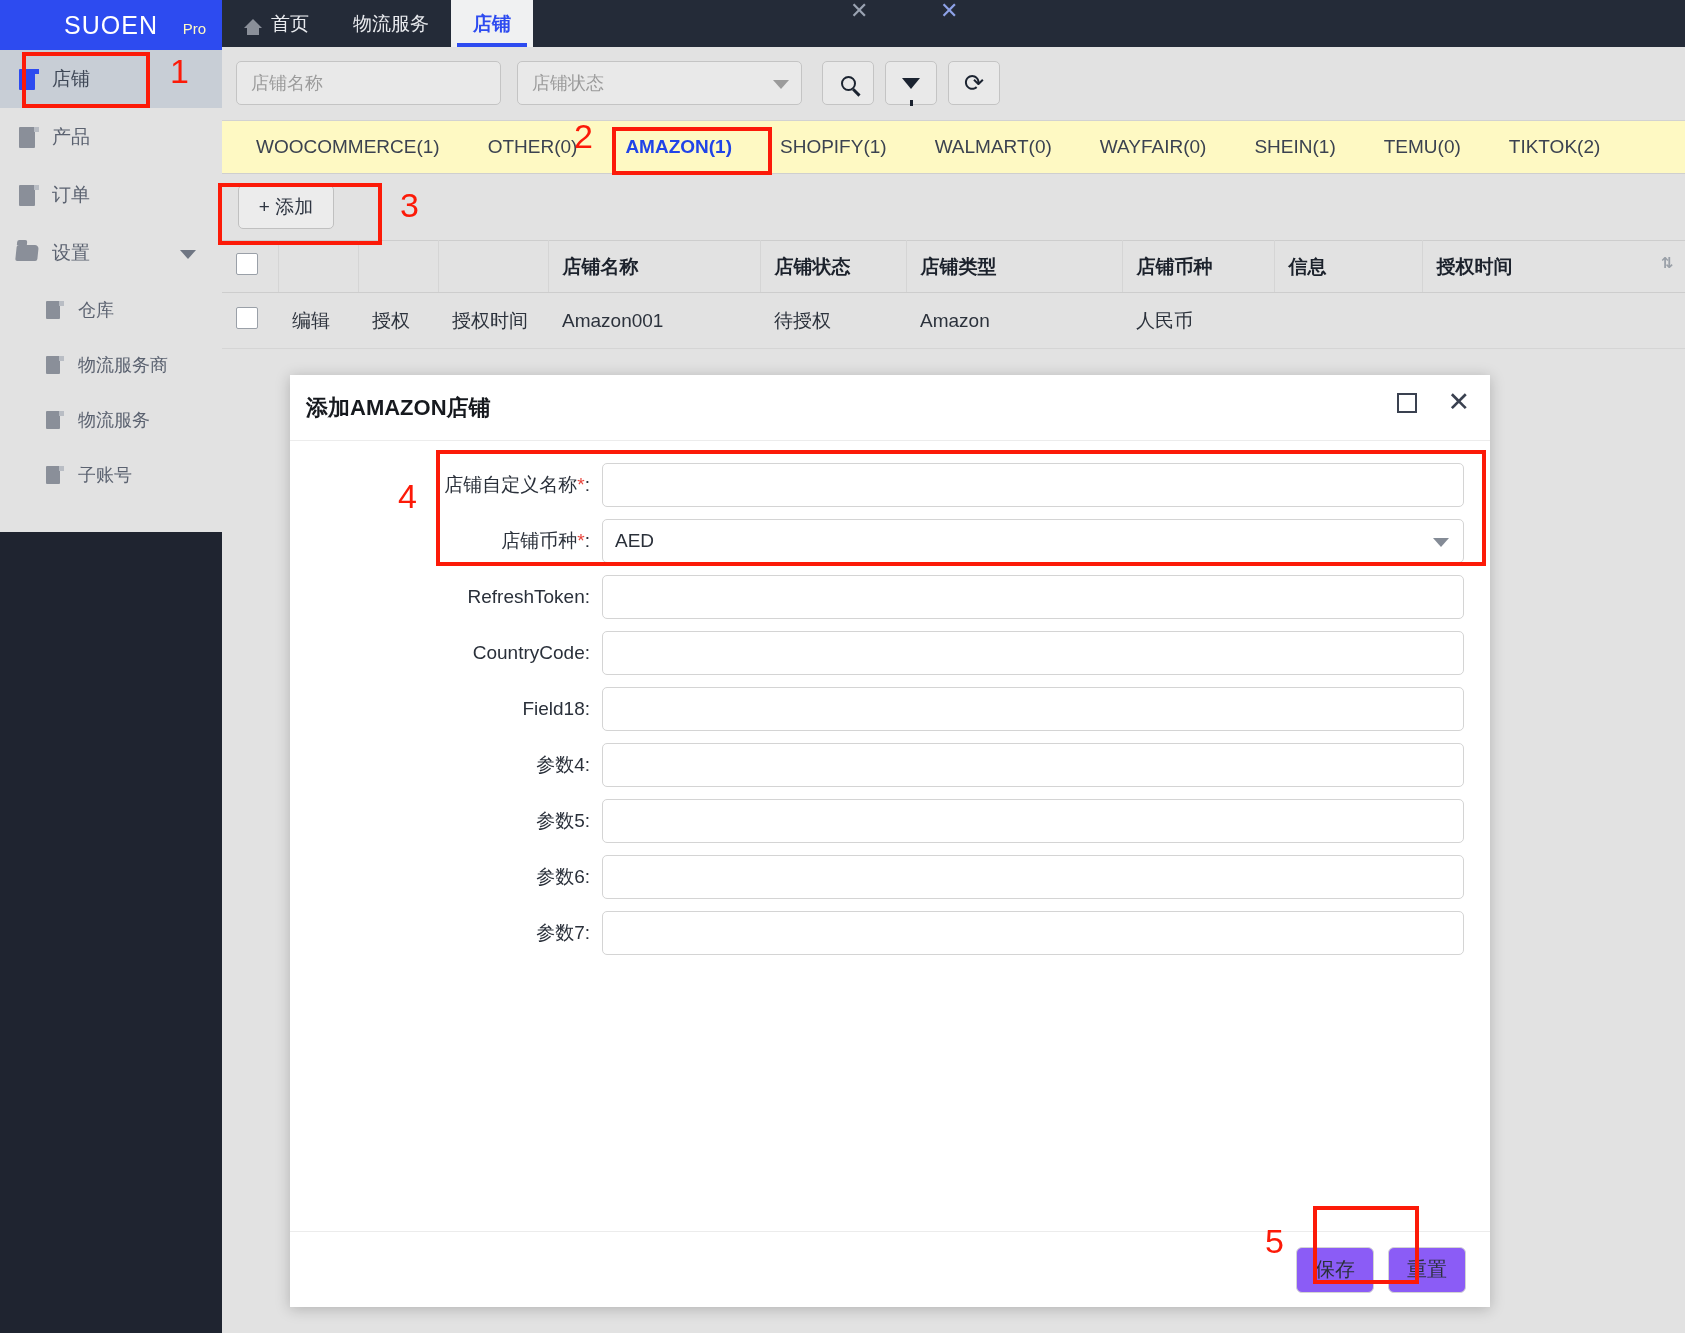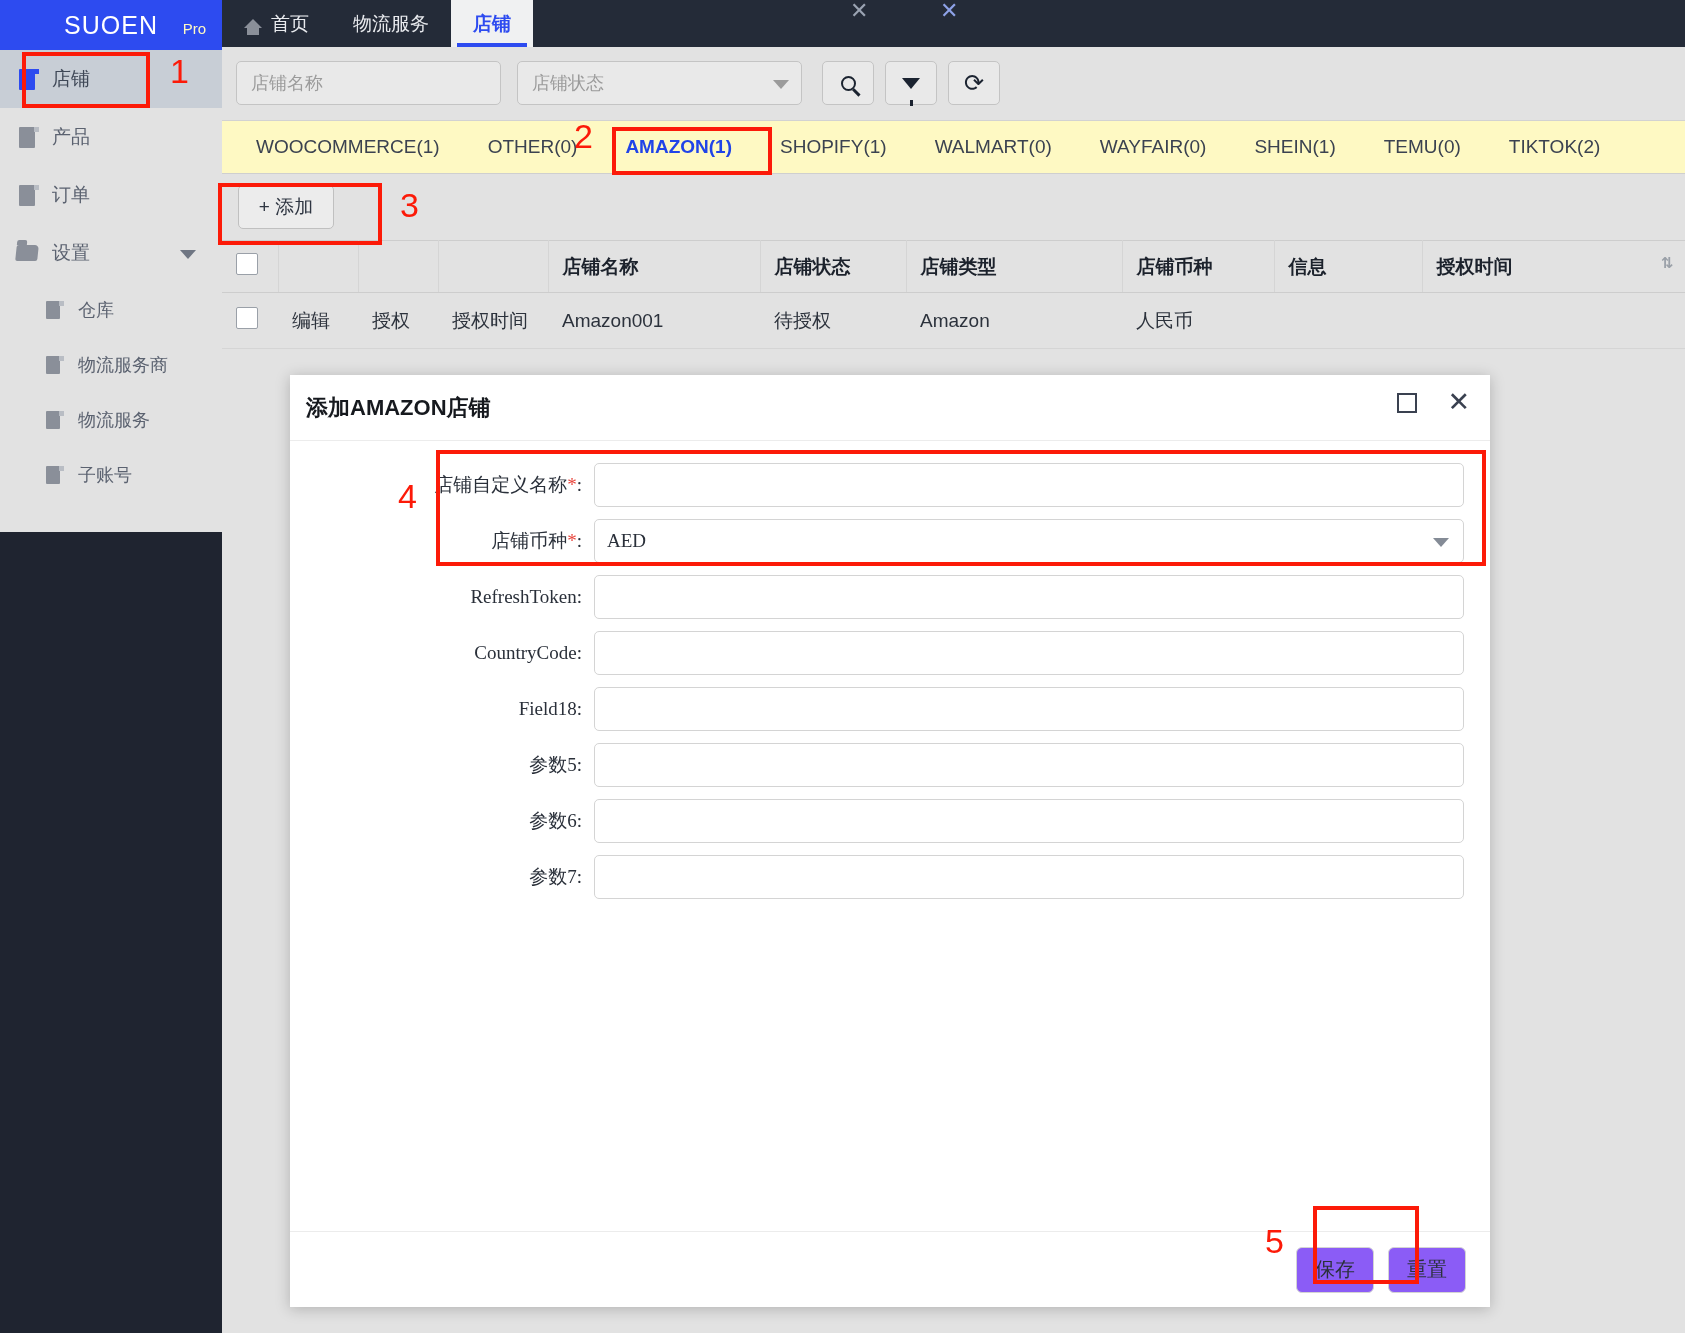--- a/index.html
+++ b/index.html
@@ -315,21 +315,21 @@
   .mx-sq {
     width: 20px; height: 20px;
     border: 2px solid #3a4150;
     cursor: pointer;
   }
   .mx-x {
     font-size: 27px; color: #3a4150; line-height: 18px;
     cursor: pointer; font-family: "DejaVu Sans", sans-serif;
   }
 
-  .modal-body { padding: 22px 26px 0 14px; height: 790px; font-family: Liberation Serif, serif; }
+  .modal-body { padding: 22px 26px 0 22px; height: 790px; }
   .frow { display: flex; align-items: center; margin-bottom: 12px; }
   .flabel {
     width: 290px; text-align: right; padding-right: 12px;
     font-size: 19px; color: #2a303a;
     white-space: nowrap;
   }
   .req { color: #e8453c; }
   .finput {
     flex: 1;
     height: 44px;
@@ -587,20 +587,24 @@
       <div class="frow">
         <div class="flabel"><span>CountryCode</span>:</div>
         <div class="finput"></div>
       </div>
 
       <div class="frow">
         <div class="flabel"><span>Field18</span>:</div>
         <div class="finput"></div>
       </div>
 
+      <div class="frow">
+        <div class="flabel"><span>参数4</span>:</div>
+        <div class="finput"></div>
+      </div>
 
       <div class="frow">
         <div class="flabel"><span>参数5</span>:</div>
         <div class="finput"></div>
       </div>
 
       <div class="frow">
         <div class="flabel"><span>参数6</span>:</div>
         <div class="finput"></div>
       </div>

